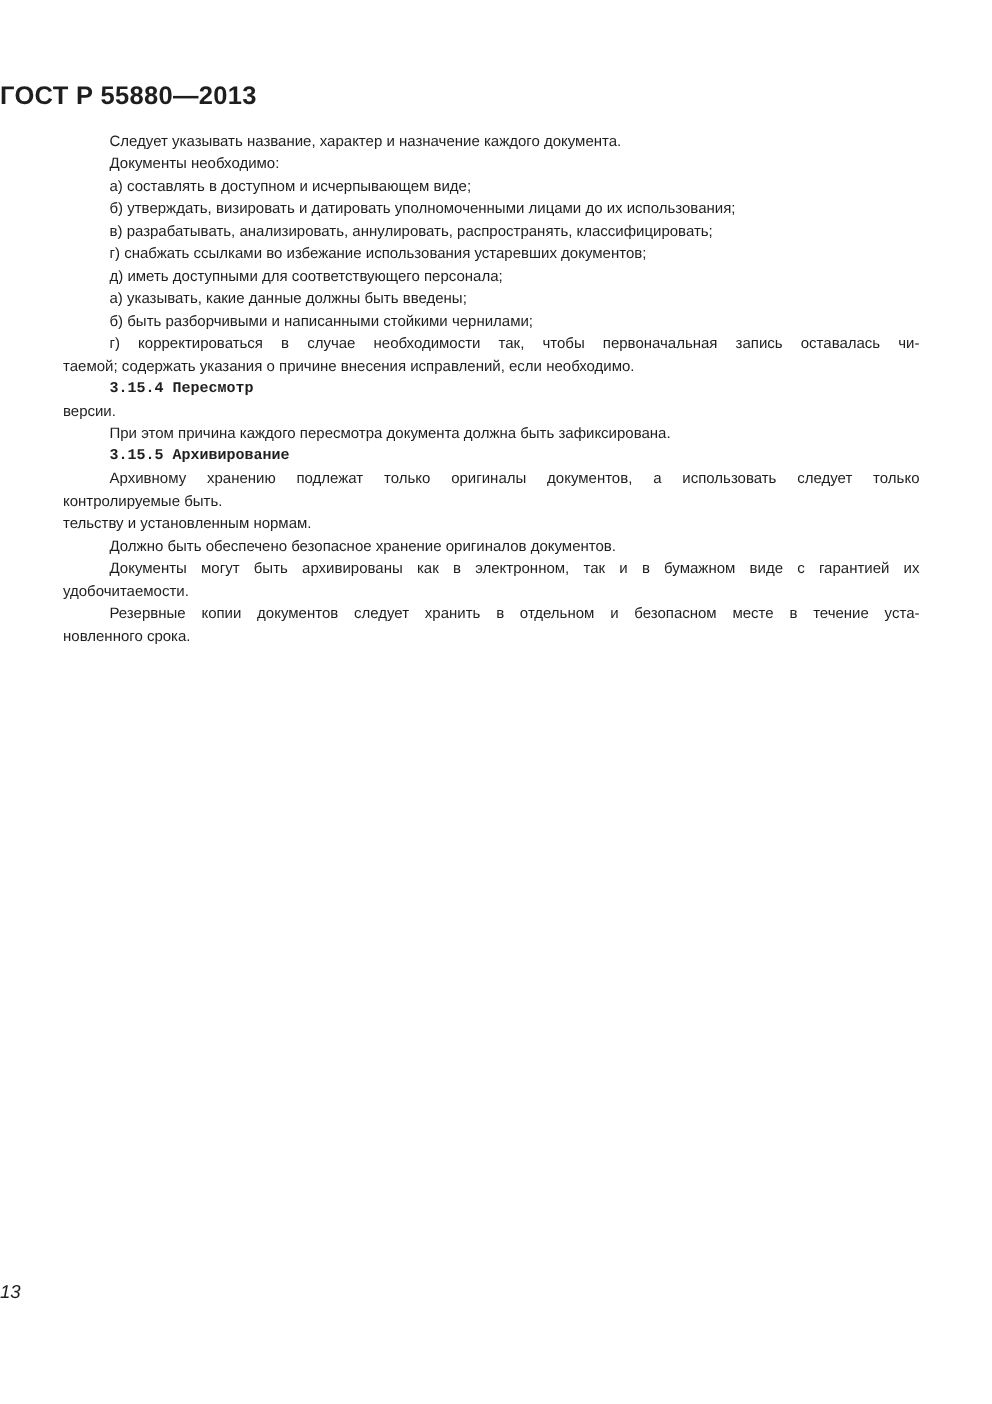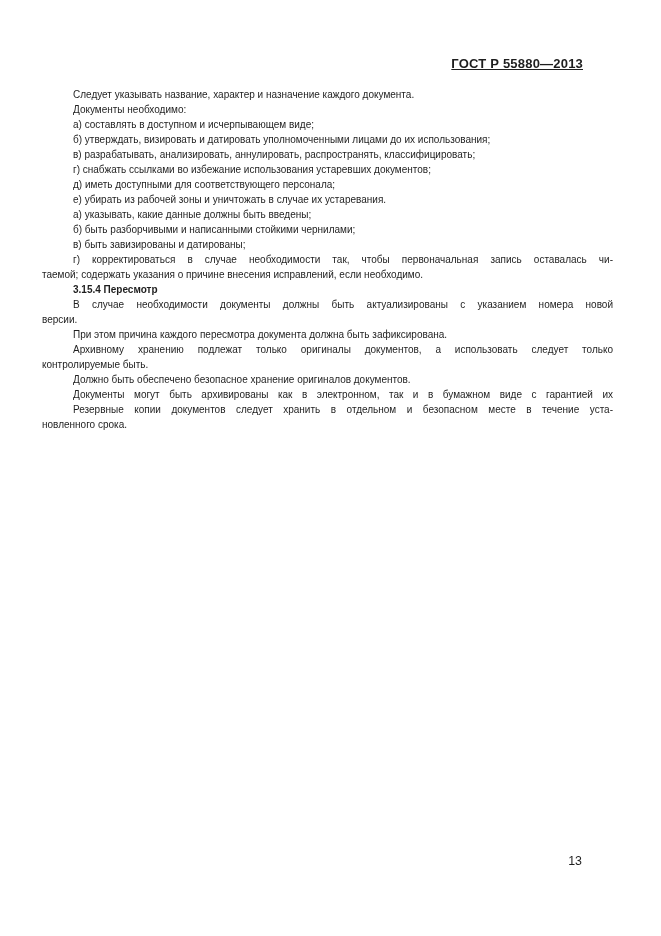--- a/index.html
+++ b/index.html
@@ -13,83 +13,83 @@
     position: relative;
     overflow: hidden;
     font-family: "Liberation Sans", sans-serif;
     color: #1e1e1e;
   }
   .doc-header {
     position: absolute;
     top: 56px;
     left: 0;
     width: 583px;
-    text-align: right;
-    font-size: 13px;
+    font-size: 17px;
     font-weight: bold;
     line-height: 15px;
     letter-spacing: 0.2px;
-    text-decoration: underline;
   }
   .page-body {
     position: absolute;
     top: 87px;
     left: 42px;
     width: 571px;
     font-size: 10px;
     line-height: 15px;
   }
   .line {
     white-space: nowrap;
   }
   .line.indent {
     text-indent: 31px;
   }
   .line.bold {
     font-weight: bold;
+    font-family: Liberation Mono, monospace;
   }
   .line.justify {
     white-space: normal;
     text-align: justify;
     text-align-last: justify;
   }
   .page-number {
     position: absolute;
     top: 854px;
     left: 0;
     width: 582px;
-    text-align: right;
+    text-align: left;
     font-size: 12.4px;
     line-height: 15px;
+    font-style: italic;
   }
 </style>
 </head>
 <body>
 
 <div class="doc-header">ГОСТ Р 55880—2013</div>
 
 <div class="page-body">
     <div class="line indent">Следует указывать название, характер и назначение каждого документа.</div>
     <div class="line indent">Документы необходимо:</div>
     <div class="line indent">а) составлять в доступном и исчерпывающем виде;</div>
     <div class="line indent">б) утверждать, визировать и датировать уполномоченными лицами до их использования;</div>
     <div class="line indent">в) разрабатывать, анализировать, аннулировать, распространять, классифицировать;</div>
     <div class="line indent">г) снабжать ссылками во избежание использования устаревших документов;</div>
     <div class="line indent">д) иметь доступными для соответствующего персонала;</div>
-    <div class="line indent">е) убирать из рабочей зоны и уничтожать в случае их устаревания.</div>
     <div class="line indent">а) указывать, какие данные должны быть введены;</div>
     <div class="line indent">б) быть разборчивыми и написанными стойкими чернилами;</div>
-    <div class="line indent">в) быть завизированы и датированы;</div>
     <div class="line indent justify">г) корректироваться в случае необходимости так, чтобы первоначальная запись оставалась чи-</div>
     <div class="line">таемой; содержать указания о причине внесения исправлений, если необходимо.</div>
     <div class="line indent bold">3.15.4 Пересмотр</div>
-    <div class="line indent justify">В случае необходимости документы должны быть актуализированы с указанием номера новой</div>
     <div class="line">версии.</div>
     <div class="line indent">При этом причина каждого пересмотра документа должна быть зафиксирована.</div>
+    <div class="line indent bold">3.15.5 Архивирование</div>
     <div class="line indent justify">Архивному хранению подлежат только оригиналы документов, а использовать следует только</div>
     <div class="line">контролируемые быть.</div>
+    <div class="line">тельству и установленным нормам.</div>
     <div class="line indent">Должно быть обеспечено безопасное хранение оригиналов документов.</div>
     <div class="line indent justify">Документы могут быть архивированы как в электронном, так и в бумажном виде с гарантией их</div>
+    <div class="line">удобочитаемости.</div>
     <div class="line indent justify">Резервные копии документов следует хранить в отдельном и безопасном месте в течение уста-</div>
     <div class="line">новленного срока.</div>
   </div>
 
 <div class="page-number">13</div>
 
 </body></html>

